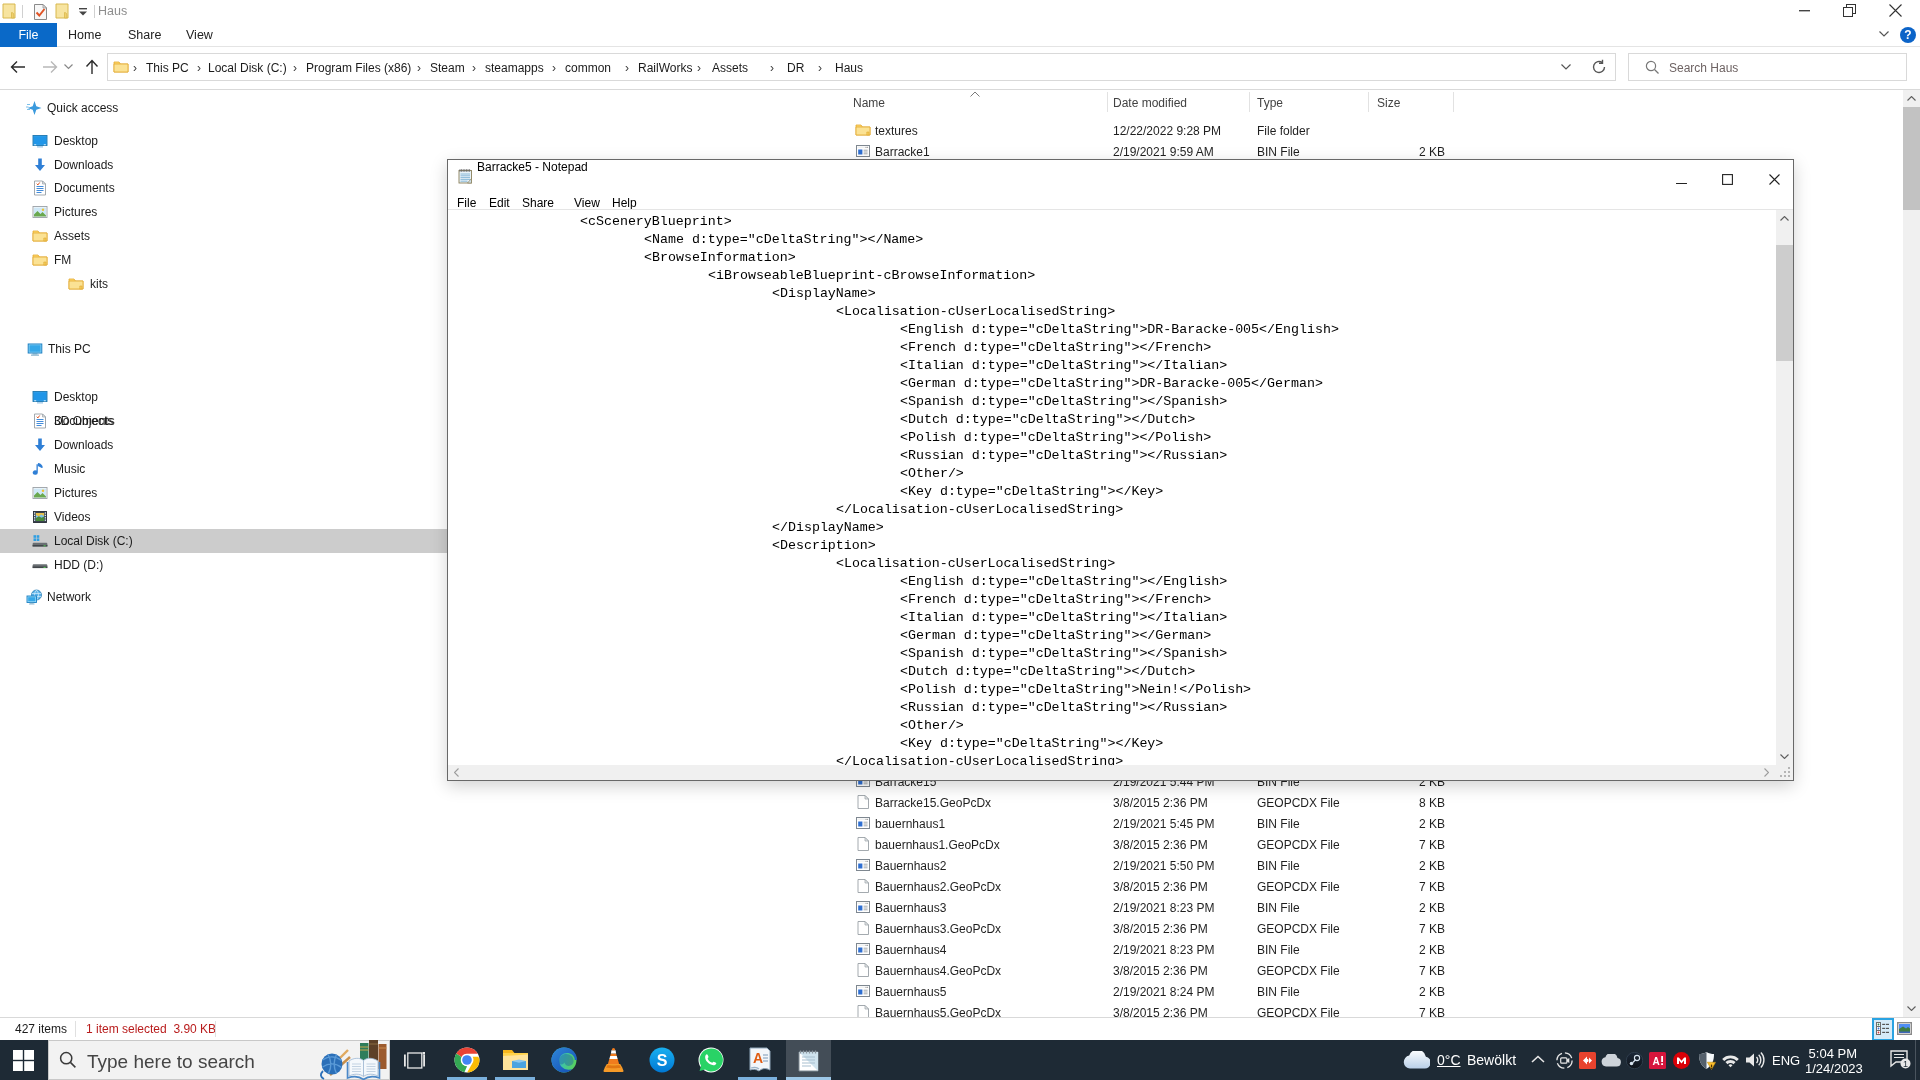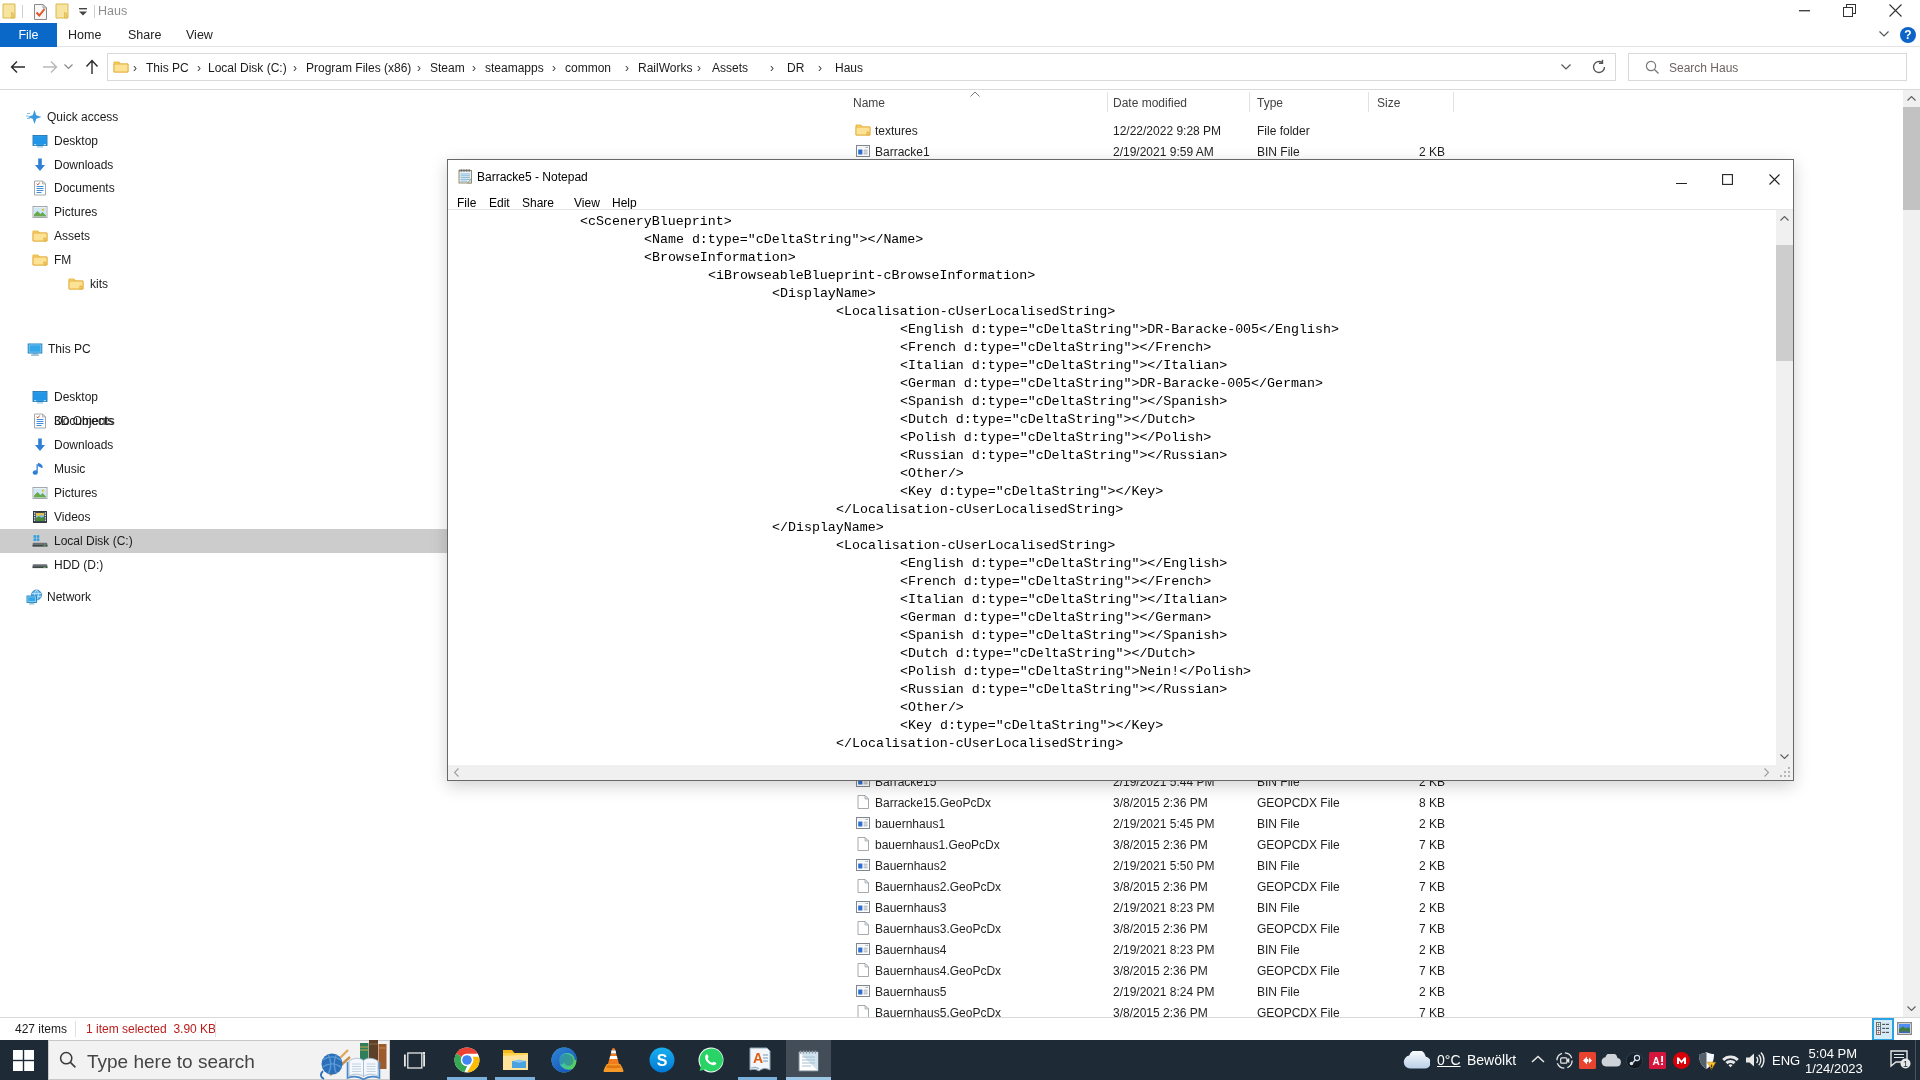--- a/index.html
+++ b/index.html
@@ -234,21 +234,21 @@
 
     <div class="abs" style="left:1628px;top:53px;width:279px;height:28px;border:1px solid #d9d9d9;background:#fff;"></div>
     <svg class="abs" style="left:1645px;top:60px;" width="15" height="15" viewBox="0 0 15 15">
       <circle cx="6" cy="6" r="4.6" fill="none" stroke="#777" stroke-width="1.2"></circle>
       <path d="M9.5 9.5l4 4" stroke="#777" stroke-width="1.2"></path>
     </svg>
     <div class="abs" style="left:1669px;top:61px;font-size:12px;color:#6e6363;white-space:nowrap;">Search Haus</div>
   </div>
 
   <div class="abs" id="navpane" style="left:0;top:90px;width:846px;height:927px;background:#fff;">
-    <div class="nav" style="top:15px;">
+    <div class="nav" style="top:6px;">
         <svg class="ic" style="left:26px;" width="16" height="16">
           <use href="#star16"></use>
         </svg>
         <div class="tx" style="left:47px;">Quick access</div>
       </div>
     <div class="nav" style="top:39px;">
         <svg class="ic" style="left:32px;" width="16" height="16">
           <use href="#desk16"></use>
         </svg>
         <div class="tx" style="left:54px;">Desktop</div>
@@ -539,21 +539,21 @@
   </div>
 
   <div class="abs" id="notepad" style="left:447px;top:159px;width:1347px;height:622px;background:#fff;border:1px solid #686868;box-shadow:0 5px 16px rgba(0,0,0,0.18);">
 
     <svg class="abs" style="left:10px;top:8px;" width="15" height="16" viewBox="0 0 15 16">
       <rect x="1" y="2.5" width="12.5" height="12.5" fill="#e8f2f8" stroke="#8a7f5a" stroke-width="0.9"></rect>
       <path d="M2 1.2v2.6M3.6 1.2v2.6M5.2 1.2v2.6M6.8 1.2v2.6M8.4 1.2v2.6M10 1.2v2.6M11.6 1.2v2.6" stroke="#666" stroke-width="0.9"></path>
       <path d="M2.5 6h9.5M2.5 7.8h9.5M2.5 9.6h9.5M2.5 11.4h9.5M2.5 13.2h7" stroke="#7fb2d4" stroke-width="0.9"></path>
       <path d="M9.5 15l4-4.5V15z" fill="#cfe0ea" stroke="#8a7f5a" stroke-width="0.7"></path>
     </svg>
-    <div class="abs" style="left:29px;top:10px;font-size:12px;color:#000;">Barracke5 - Notepad</div>
+    <div class="abs" style="left:29px;top:0;font-size:12px;color:#000;">Barracke5 - Notepad</div>
     <svg class="abs" style="left:1228px;top:23px;" width="11" height="1.4" viewBox="0 0 11 1.4">
         <rect width="11" height="1.4" fill="#222"></rect>
       </svg>
     <svg class="abs" style="left:1274px;top:14px;" width="11" height="11" viewBox="0 0 11 11">
         <rect x="0.6" y="0.6" width="9.8" height="9.8" fill="none" stroke="#222" stroke-width="1.1"></rect>
       </svg>
     <svg class="abs" style="left:1321px;top:14px;" width="11" height="11" viewBox="0 0 11 11">
         <path d="M0.5 0.5l10 10M10.5 0.5l-10 10" stroke="#222" stroke-width="1.1"></path>
       </svg>
 
@@ -576,20 +576,21 @@
 <div style="padding-left:452px;height:18px;">&lt;Italian d:type="cDeltaString"&gt;&lt;/Italian&gt;</div>
 <div style="padding-left:452px;height:18px;">&lt;German d:type="cDeltaString"&gt;DR-Baracke-005&lt;/German&gt;</div>
 <div style="padding-left:452px;height:18px;">&lt;Spanish d:type="cDeltaString"&gt;&lt;/Spanish&gt;</div>
 <div style="padding-left:452px;height:18px;">&lt;Dutch d:type="cDeltaString"&gt;&lt;/Dutch&gt;</div>
 <div style="padding-left:452px;height:18px;">&lt;Polish d:type="cDeltaString"&gt;&lt;/Polish&gt;</div>
 <div style="padding-left:452px;height:18px;">&lt;Russian d:type="cDeltaString"&gt;&lt;/Russian&gt;</div>
 <div style="padding-left:452px;height:18px;">&lt;Other/&gt;</div>
 <div style="padding-left:452px;height:18px;">&lt;Key d:type="cDeltaString"&gt;&lt;/Key&gt;</div>
 <div style="padding-left:388px;height:18px;">&lt;/Localisation-cUserLocalisedString&gt;</div>
 <div style="padding-left:324px;height:18px;">&lt;/DisplayName&gt;</div>
+<div style="padding-left:324px;height:18px;">&lt;Description&gt;</div>
 <div style="padding-left:388px;height:18px;">&lt;Localisation-cUserLocalisedString&gt;</div>
 <div style="padding-left:452px;height:18px;">&lt;English d:type="cDeltaString"&gt;&lt;/English&gt;</div>
 <div style="padding-left:452px;height:18px;">&lt;French d:type="cDeltaString"&gt;&lt;/French&gt;</div>
 <div style="padding-left:452px;height:18px;">&lt;Italian d:type="cDeltaString"&gt;&lt;/Italian&gt;</div>
 <div style="padding-left:452px;height:18px;">&lt;German d:type="cDeltaString"&gt;&lt;/German&gt;</div>
 <div style="padding-left:452px;height:18px;">&lt;Spanish d:type="cDeltaString"&gt;&lt;/Spanish&gt;</div>
 <div style="padding-left:452px;height:18px;">&lt;Dutch d:type="cDeltaString"&gt;&lt;/Dutch&gt;</div>
 <div style="padding-left:452px;height:18px;">&lt;Polish d:type="cDeltaString"&gt;Nein!&lt;/Polish&gt;</div>
 <div style="padding-left:452px;height:18px;">&lt;Russian d:type="cDeltaString"&gt;&lt;/Russian&gt;</div>
 <div style="padding-left:452px;height:18px;">&lt;Other/&gt;</div>

